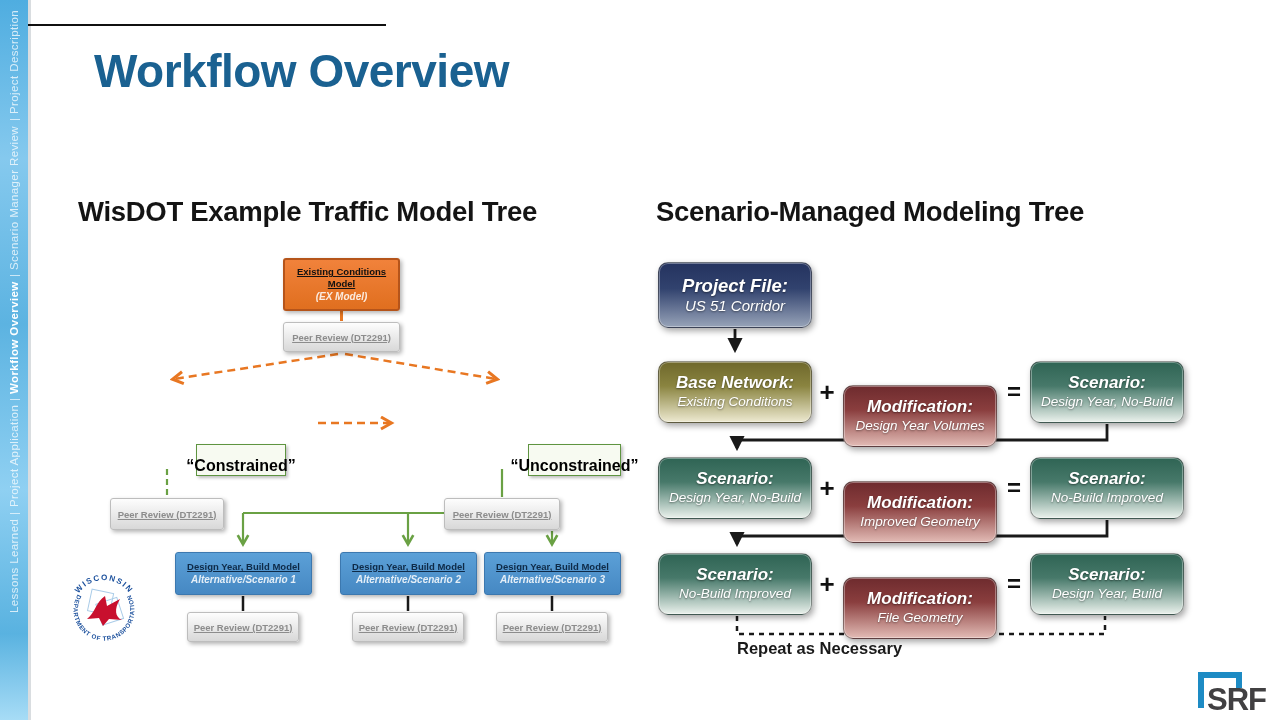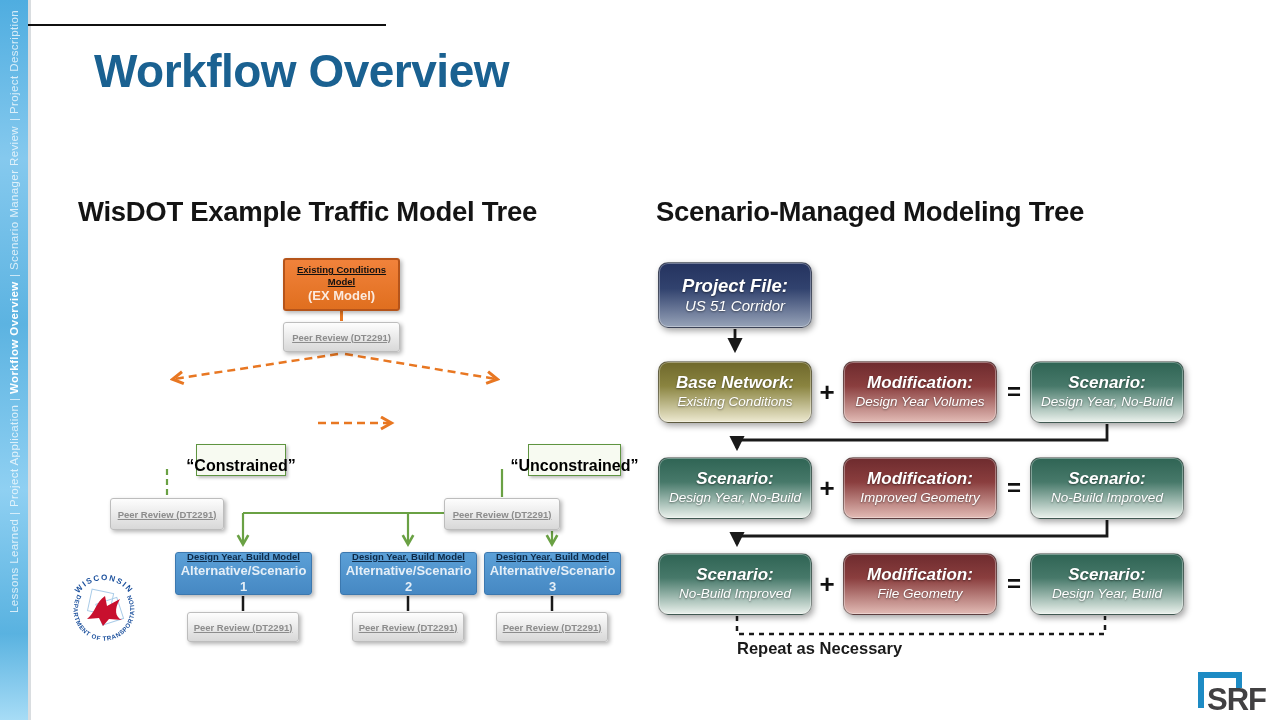--- a/index.html
+++ b/index.html
@@ -35,35 +35,35 @@
   .dbox{position:absolute;box-sizing:border-box;border-radius:3px;
     display:flex;flex-direction:column;align-items:center;justify-content:center;
     text-align:center;box-shadow:2px 2px 4px rgba(0,0,0,.3);z-index:3;}
   .obox{background:linear-gradient(#f1823b,#e06f1f);border:2px solid #b5541a;}
   .gbox{background:linear-gradient(#74ac4e,#609542);border:1px solid #517e35;}
   .bbox{background:linear-gradient(#5ba0d7,#4688c3);border:1px solid #3c78af;}
   .prbox{background:linear-gradient(#fdfdfd,#d8d8d8);border:1px solid #bdbdbd;
     color:#8c8c8c;font-weight:700;font-size:9.5px;text-decoration:underline;}
   .bt{font-weight:700;text-decoration:underline;color:#111;font-size:9.5px;line-height:1.25;}
   .bt.navy{color:#0e2a47;}
-  .bsub{font-weight:700;font-size:13px;line-height:1.3;color:rgba(255,255,255,.85);}
+  .bsub{font-weight:700;font-size:10px;line-height:1.3;color:rgba(255,255,255,.85);font-style:italic;}
   .tagbox{position:absolute;box-sizing:border-box;background:#f7faf1;border:1.5px solid #5e9440;
     display:flex;align-items:flex-end;justify-content:center;font-size:16px;font-weight:700;
     color:#000;box-shadow:2px 2px 3px rgba(0,0,0,.25);z-index:4;}
 
   
   .rbox{position:absolute;width:154px;box-sizing:border-box;border-radius:10px;
     border:1px solid rgba(80,80,80,.55);box-shadow:2px 3px 6px rgba(0,0,0,.35),inset 0 0 0 1px rgba(255,255,255,.35);
     display:flex;flex-direction:column;align-items:center;justify-content:center;
     text-align:right;color:#fff;z-index:3;font-style:italic;}
   .rbox .rt{font-size:17px;font-weight:700;line-height:1.2;text-shadow:0 1px 2px rgba(0,0,0,.45);}
   .rbox .rs{font-size:13.5px;font-weight:400;line-height:1.25;text-shadow:0 1px 2px rgba(0,0,0,.45);}
   .navybox{background:linear-gradient(#24335f 0%,#31426e 40%,#97a3b8 100%);}
   .olivebox{background:linear-gradient(#6f682c 0%,#8a8440 40%,#ede9d0 100%);}
-  .maroonbox{background:linear-gradient(#6e2b2e 0%,#8a3e3e 40%,#e2bbb5 100%);}
+  .maroonbox{background:linear-gradient(#6e2b2e 0%,#8a3e3e 40%,#e2bbb5 100%);margin-top:24px;}
   .tealbox{background:linear-gradient(#2f6454 0%,#47796a 40%,#eaf1ec 100%);}
   .op{position:absolute;width:30px;text-align:center;font-weight:700;color:#111;
     font-size:26px;z-index:3;}
   .repeat-label{position:absolute;left:737px;top:639px;width:368px;text-align:left;
     font-size:16.5px;font-weight:700;color:#1a1a1a;z-index:3;}
 
   
   .wisdot{position:absolute;left:62px;top:568px;width:84px;height:84px;z-index:3;}
   .srf{position:absolute;left:1196px;top:666px;width:72px;height:50px;z-index:3;}
 </style>

